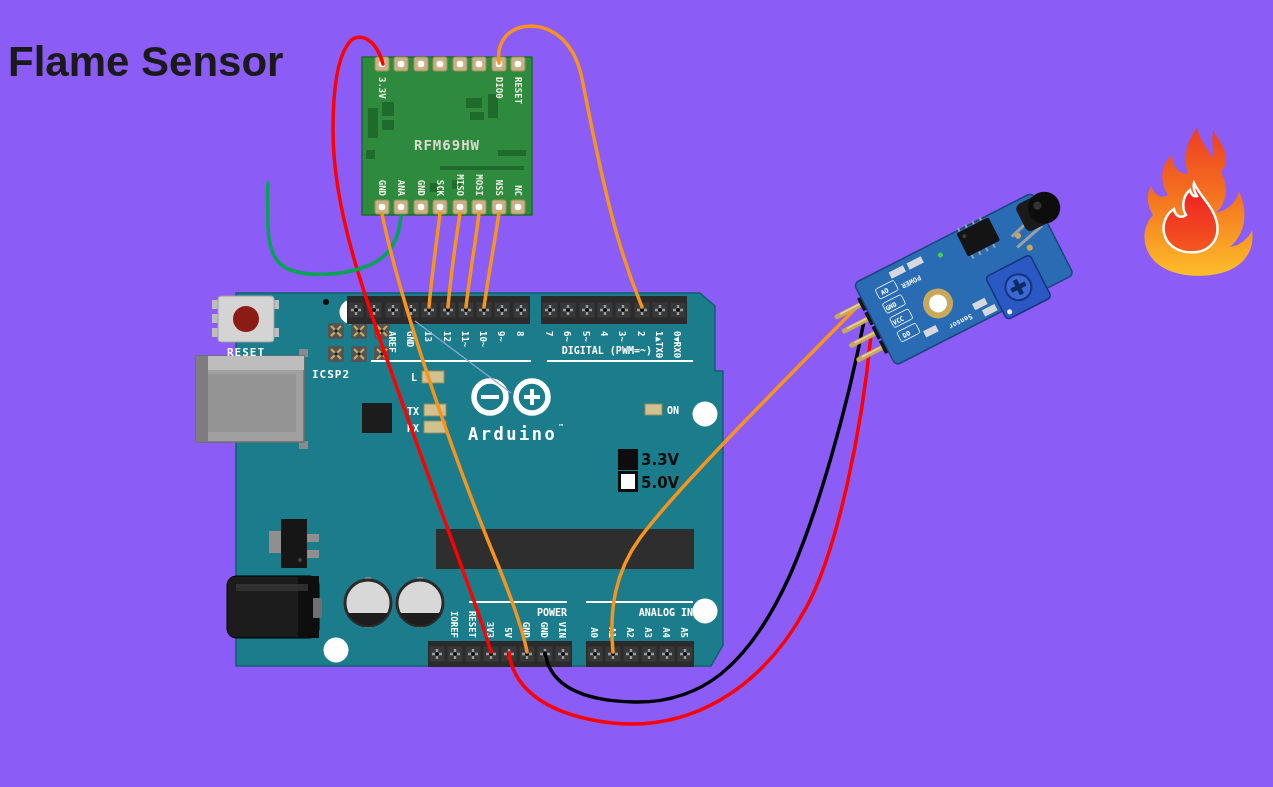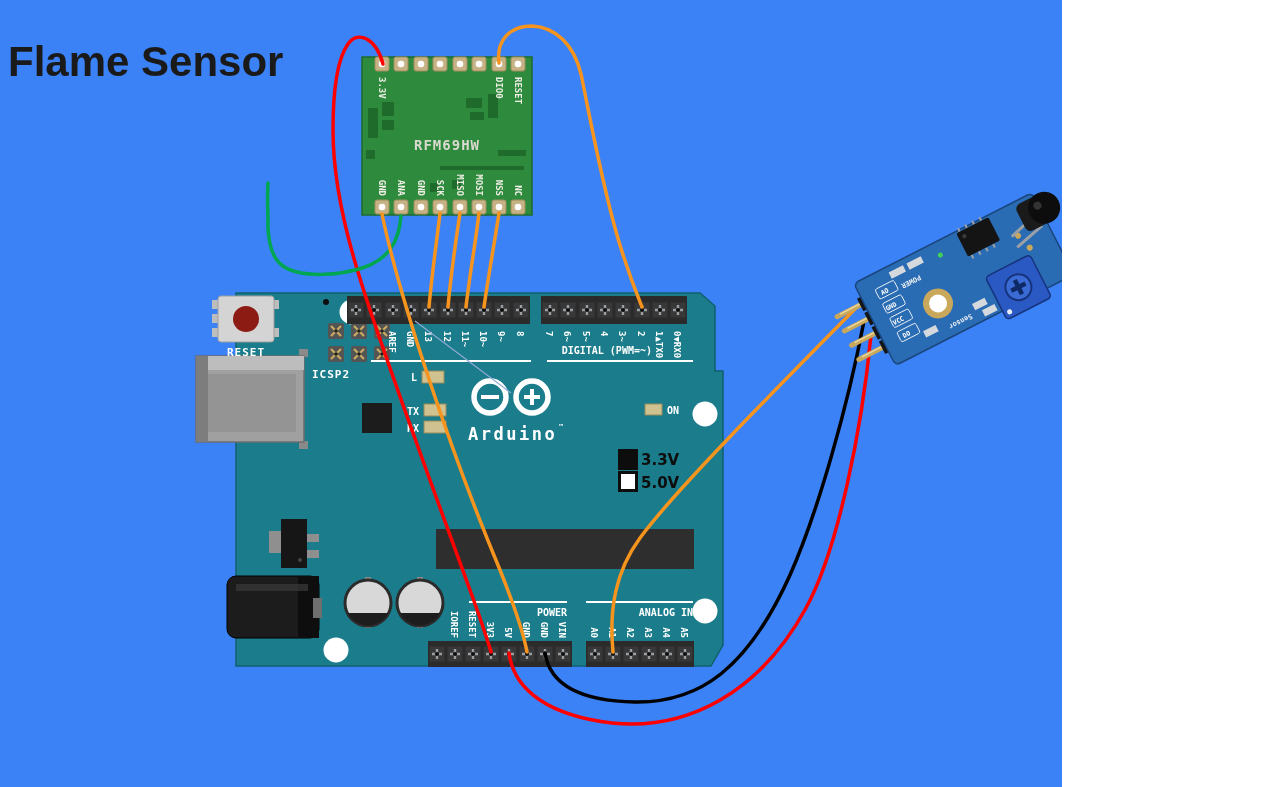--- a/index.html
+++ b/index.html
@@ -1,16 +1,16 @@
 <!DOCTYPE html>
 <html><head>
 <meta charset="utf-8">
 <style>
   html,body{margin:0;padding:0;background:#fff;}
-  .stage{position:relative;width:1062px;height:787px;background:#3b82f6;overflow:hidden;}
+  .stage{position:relative;width:1273px;height:787px;background:#8b5cf6;overflow:hidden;}
   text{user-select:none;}
   .title{font:600 42px "Liberation Sans", sans-serif;fill:#1a1a1a;}
   .silk{font:bold 9px "DejaVu Sans Mono", monospace;fill:#ffffff;}
   .silk10{font:bold 10px "DejaVu Sans Mono", monospace;fill:#ffffff;}
   .silk11{font:bold 11px "DejaVu Sans Mono", monospace;fill:#ffffff;letter-spacing:1px;}
   .rfmlbl{font:bold 9px "DejaVu Sans Mono", monospace;fill:#f0efe6;}
   .rfmname{font:bold 14px "DejaVu Sans Mono", monospace;fill:#d9d9cf;letter-spacing:1px;}
   .brand{font:bold 17px "DejaVu Sans Mono", monospace;fill:#fff;letter-spacing:2.5px;}
   .tm{font:bold 7px "DejaVu Sans Mono", monospace;fill:#fff;}
   .vlabel{font:600 15px "DejaVu Sans", sans-serif;fill:#0d0d0d;}

